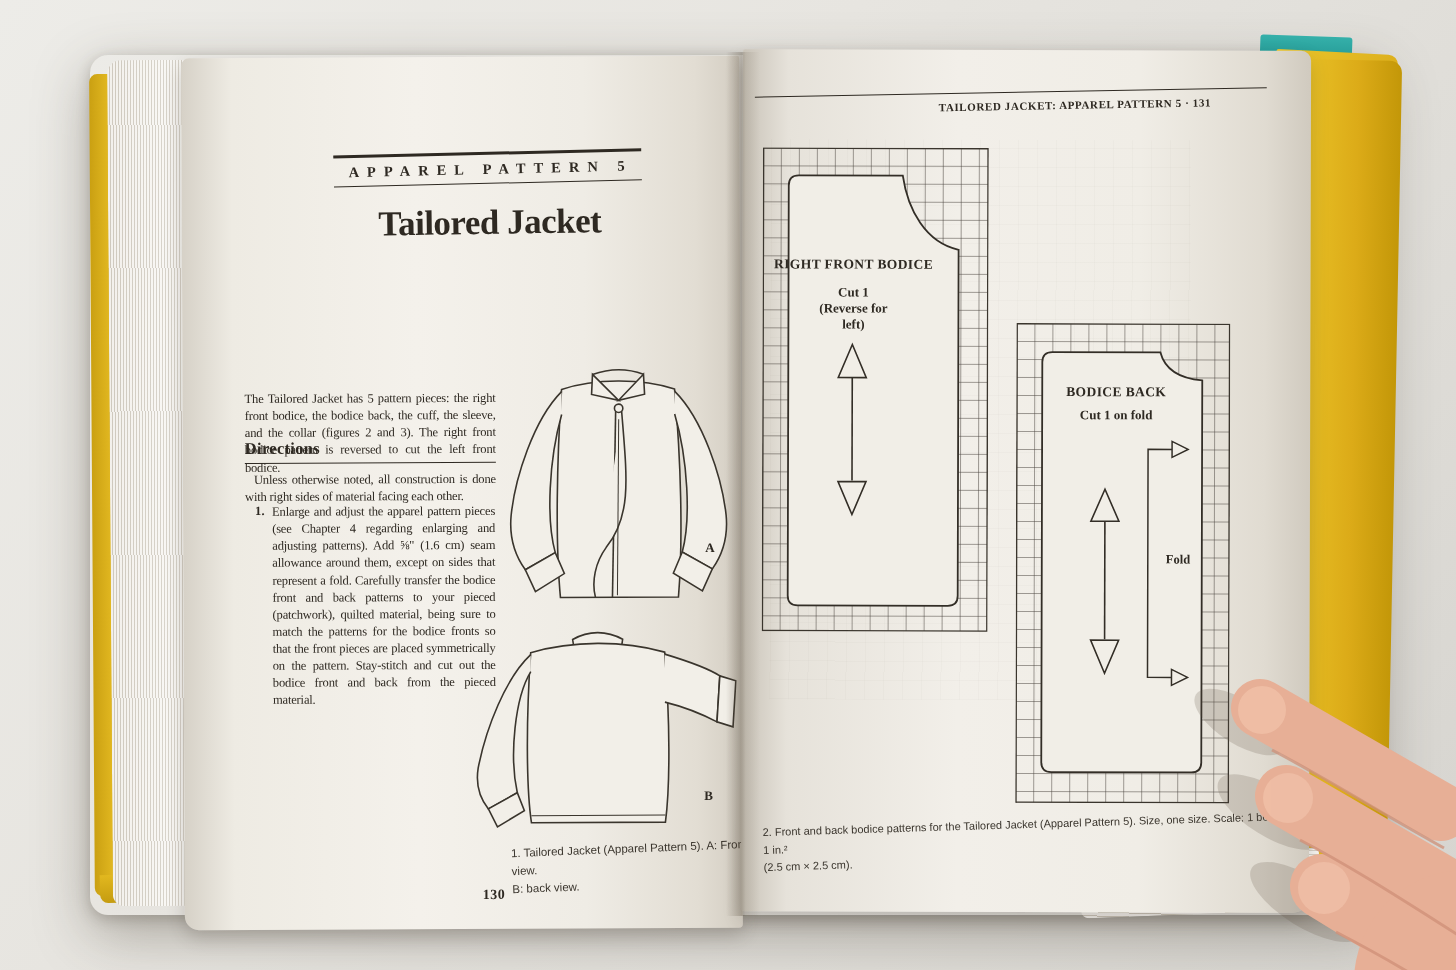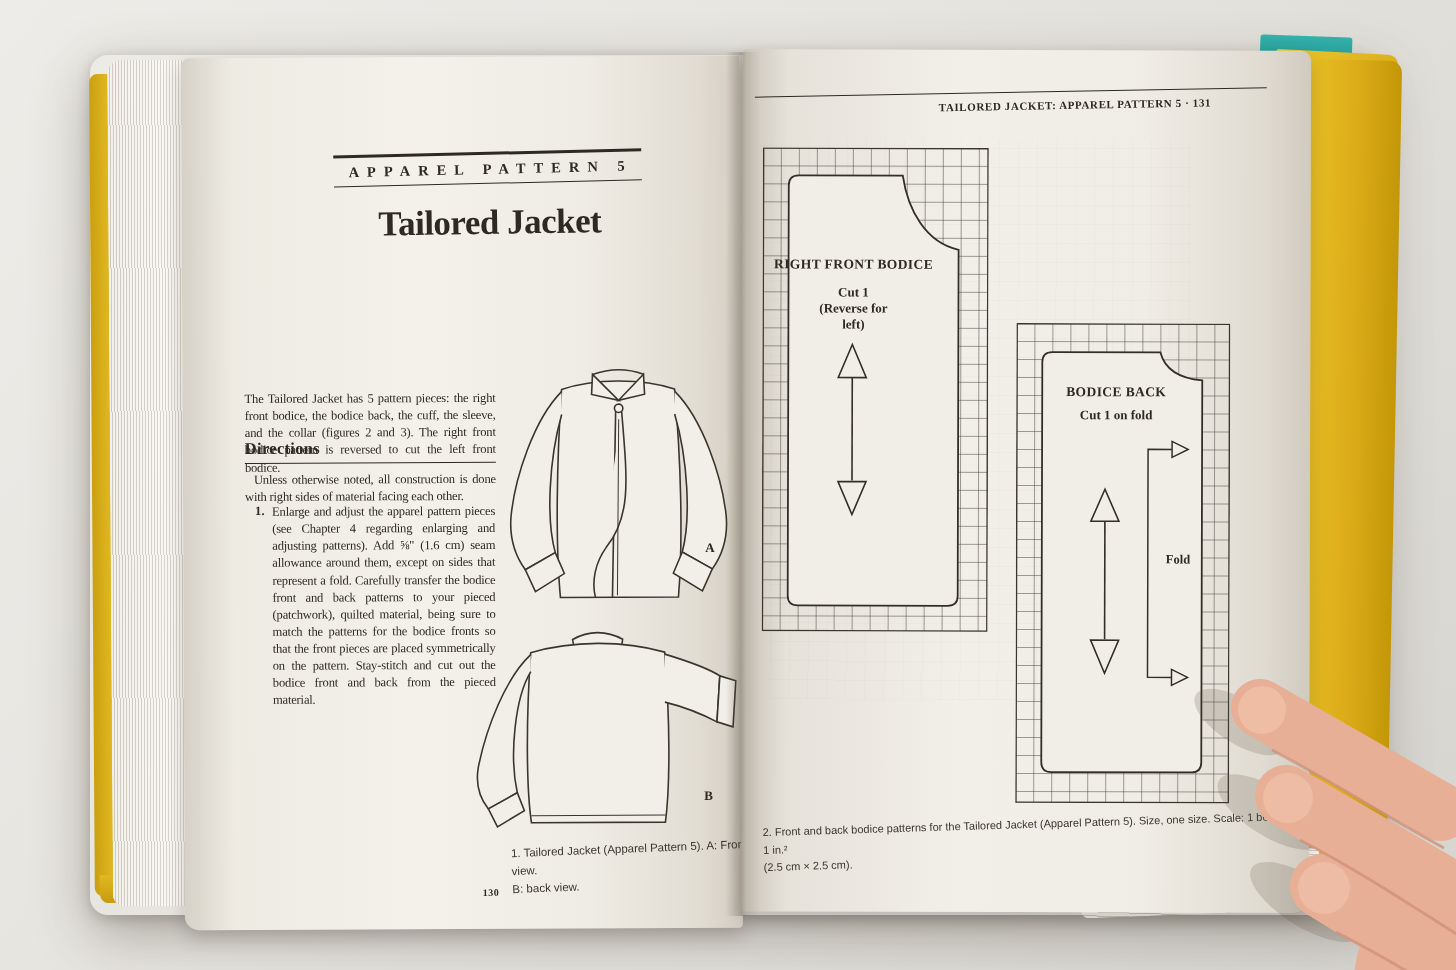--- a/index.html
+++ b/index.html
@@ -57,21 +57,21 @@
     border-bottom:1.8px solid #2e2922;padding-bottom:4px;letter-spacing:.3px;}
   .dir-intro{left:62px;top:414px;width:251px;text-indent:9px;}
   .step{left:72px;top:446px;width:240px;display:flex;}
   .step-num{width:17px;font-weight:bold;font-size:12.6px;flex:none;}
   .step-text{flex:1;}
   .fig-label{font-weight:bold;font-size:13px;}
   .label-a{left:522px;top:484px;}
   .label-b{left:520px;top:732px;}
   .sans{font-family:"Liberation Sans", sans-serif;}
   .caption-left{left:327px;top:784px;width:250px;font-size:11.5px;line-height:1.55;transform:rotate(-2deg);color:#3a352d;}
-  .folio{left:298px;top:830px;font-weight:bold;font-size:10px;letter-spacing:.5px;}
+  .folio{left:298px;top:830px;font-weight:bold;font-size:14px;letter-spacing:.5px;}
 
   
   .runhead-block{left:12px;top:42px;width:512px;border-top:1.8px solid #2e2922;transform:rotate(-1.2deg);}
   .runhead-text{text-align:right;padding:7px 56px 0 0;font-weight:bold;font-size:11px;letter-spacing:.6px;}
   .caption-right{left:22px;top:766px;width:530px;font-size:11px;line-height:1.6;transform:rotate(-1.9deg);color:#3a352d;}
 
   svg text{font-family:"Liberation Serif", serif;fill:#2e2922;}
   .figure-svg{position:absolute;}
 </style>
 </head>

